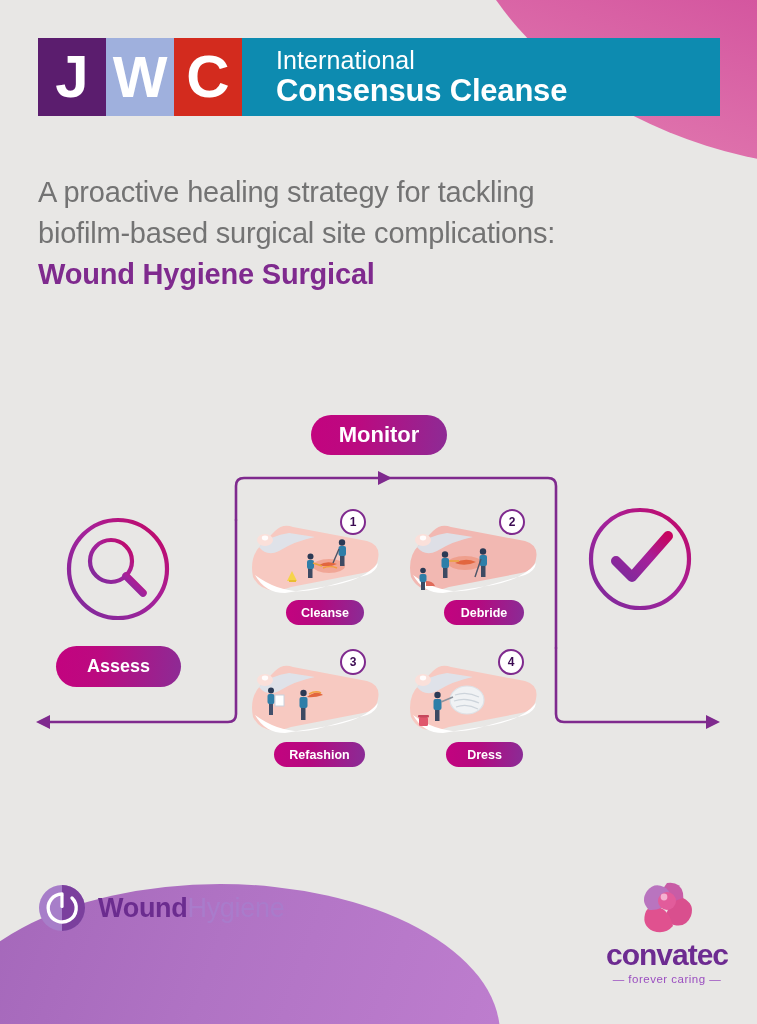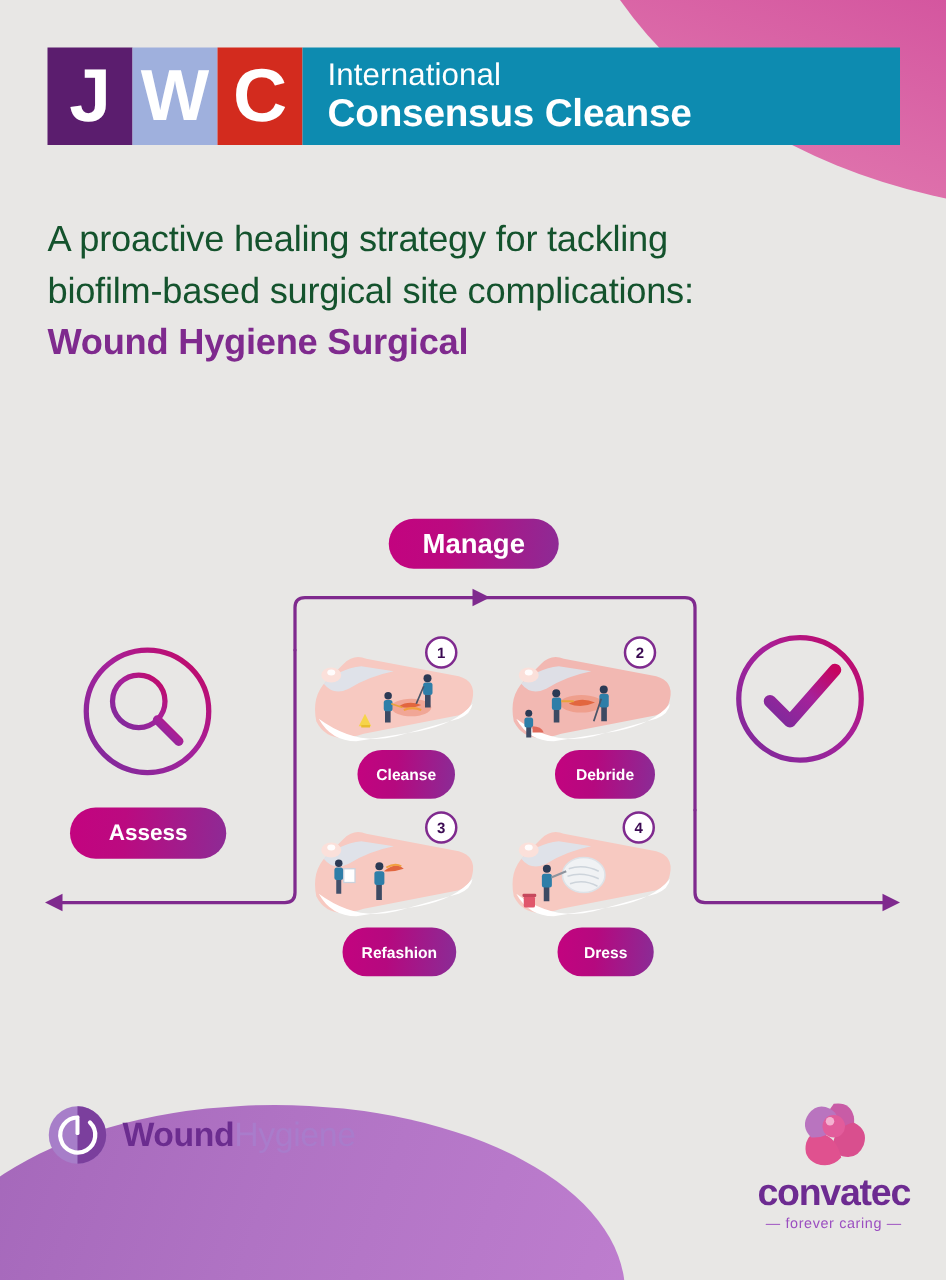--- a/index.html
+++ b/index.html
@@ -50,21 +50,21 @@
     font-size: 60px;
     line-height: 1;
     font-family: "Liberation Sans", sans-serif;
   }
   .jwc-j { background: #5b1d6e; }
   .jwc-w { background: #9fb0dd; font-size: 58px; }
   .jwc-c { background: #d32b1e; }
   .hdr-text {
     flex: 1;
     background: #0d8bb0;
-    padding: 5px 0 4px 20px;
+    padding: 5px 0 4px 34px;
     display: flex; flex-direction: column; justify-content: center;
   }
   .hdr-line1 {
     color: #ffffff;
     font-size: 25px;
     font-weight: 400;
     line-height: 1.05;
     letter-spacing: .1px;
   }
   .hdr-line2 {
@@ -76,21 +76,21 @@
   }
 
   
   .title-wrap {
     position: absolute;
     left: 38px; top: 172px;
     width: 670px;
     z-index: 5;
   }
   .title-l {
-    color: #14532d;
+    color: #737373;
     font-size: 29px;
     font-weight: 400;
     line-height: 41px;
     letter-spacing: -.2px;
   }
   .title-b {
     color: #7f2a8e;
     font-size: 29px;
     font-weight: 700;
     line-height: 41px;
@@ -124,21 +124,21 @@
   .pill-monitor{ left: 572px; top: 238px; width: 136px; height: 41px; font-size: 21px; }
 
   .step-pill {
     position: absolute;
     display: flex; align-items: center; justify-content: center;
     border-radius: 999px;
     color: #ffffff;
     background: linear-gradient(95deg, #c3037f 0%, #b5097f 40%, #8a2c96 100%);
     font-weight: 700;
     font-size: 12.5px;
-    height: 39px;
+    height: 25px;
     z-index: 9;
     white-space: nowrap;
   }
 
   
   .icon-circle {
     position: absolute;
     width: 108px; height: 108px;
     z-index: 7;
   }
@@ -256,21 +256,21 @@
 
       <polygon points="378,71 392,78 378,85" fill="#7f2a8e"></polygon>
 
       <path d="M236,120 L236,314 Q236,322 228,322 L50,322" fill="none" stroke="#7f2a8e" stroke-width="2.6" stroke-linecap="round"></path>
       <polygon points="50,315 36,322 50,329" fill="#7f2a8e"></polygon>
 
       <path d="M556,248 L556,314 Q556,322 564,322 L706,322" fill="none" stroke="#7f2a8e" stroke-width="2.6" stroke-linecap="round"></path>
       <polygon points="706,315 720,322 706,329" fill="#7f2a8e"></polygon>
     </svg>
 
-    <div class="pill pill-manage">Manage</div>
+    <div class="pill pill-manage">Monitor</div>
 
     <svg class="icon-circle ic-assess" viewBox="0 0 108 108">
       <circle cx="54" cy="54" r="49" fill="none" stroke="url(#gAssess)" stroke-width="4.2"></circle>
       <circle cx="47" cy="46" r="21" fill="none" stroke="url(#gAssess)" stroke-width="4.2"></circle>
       <line x1="62" y1="61" x2="79" y2="78" stroke="url(#gAssess)" stroke-width="7.5" stroke-linecap="round"></line>
     </svg>
     <div class="pill pill-assess">Assess</div>
 
     <svg class="icon-circle ic-monitor" viewBox="0 0 108 108">
       <circle cx="54" cy="54" r="49" fill="none" stroke="url(#gMonitor)" stroke-width="4.2"></circle>

